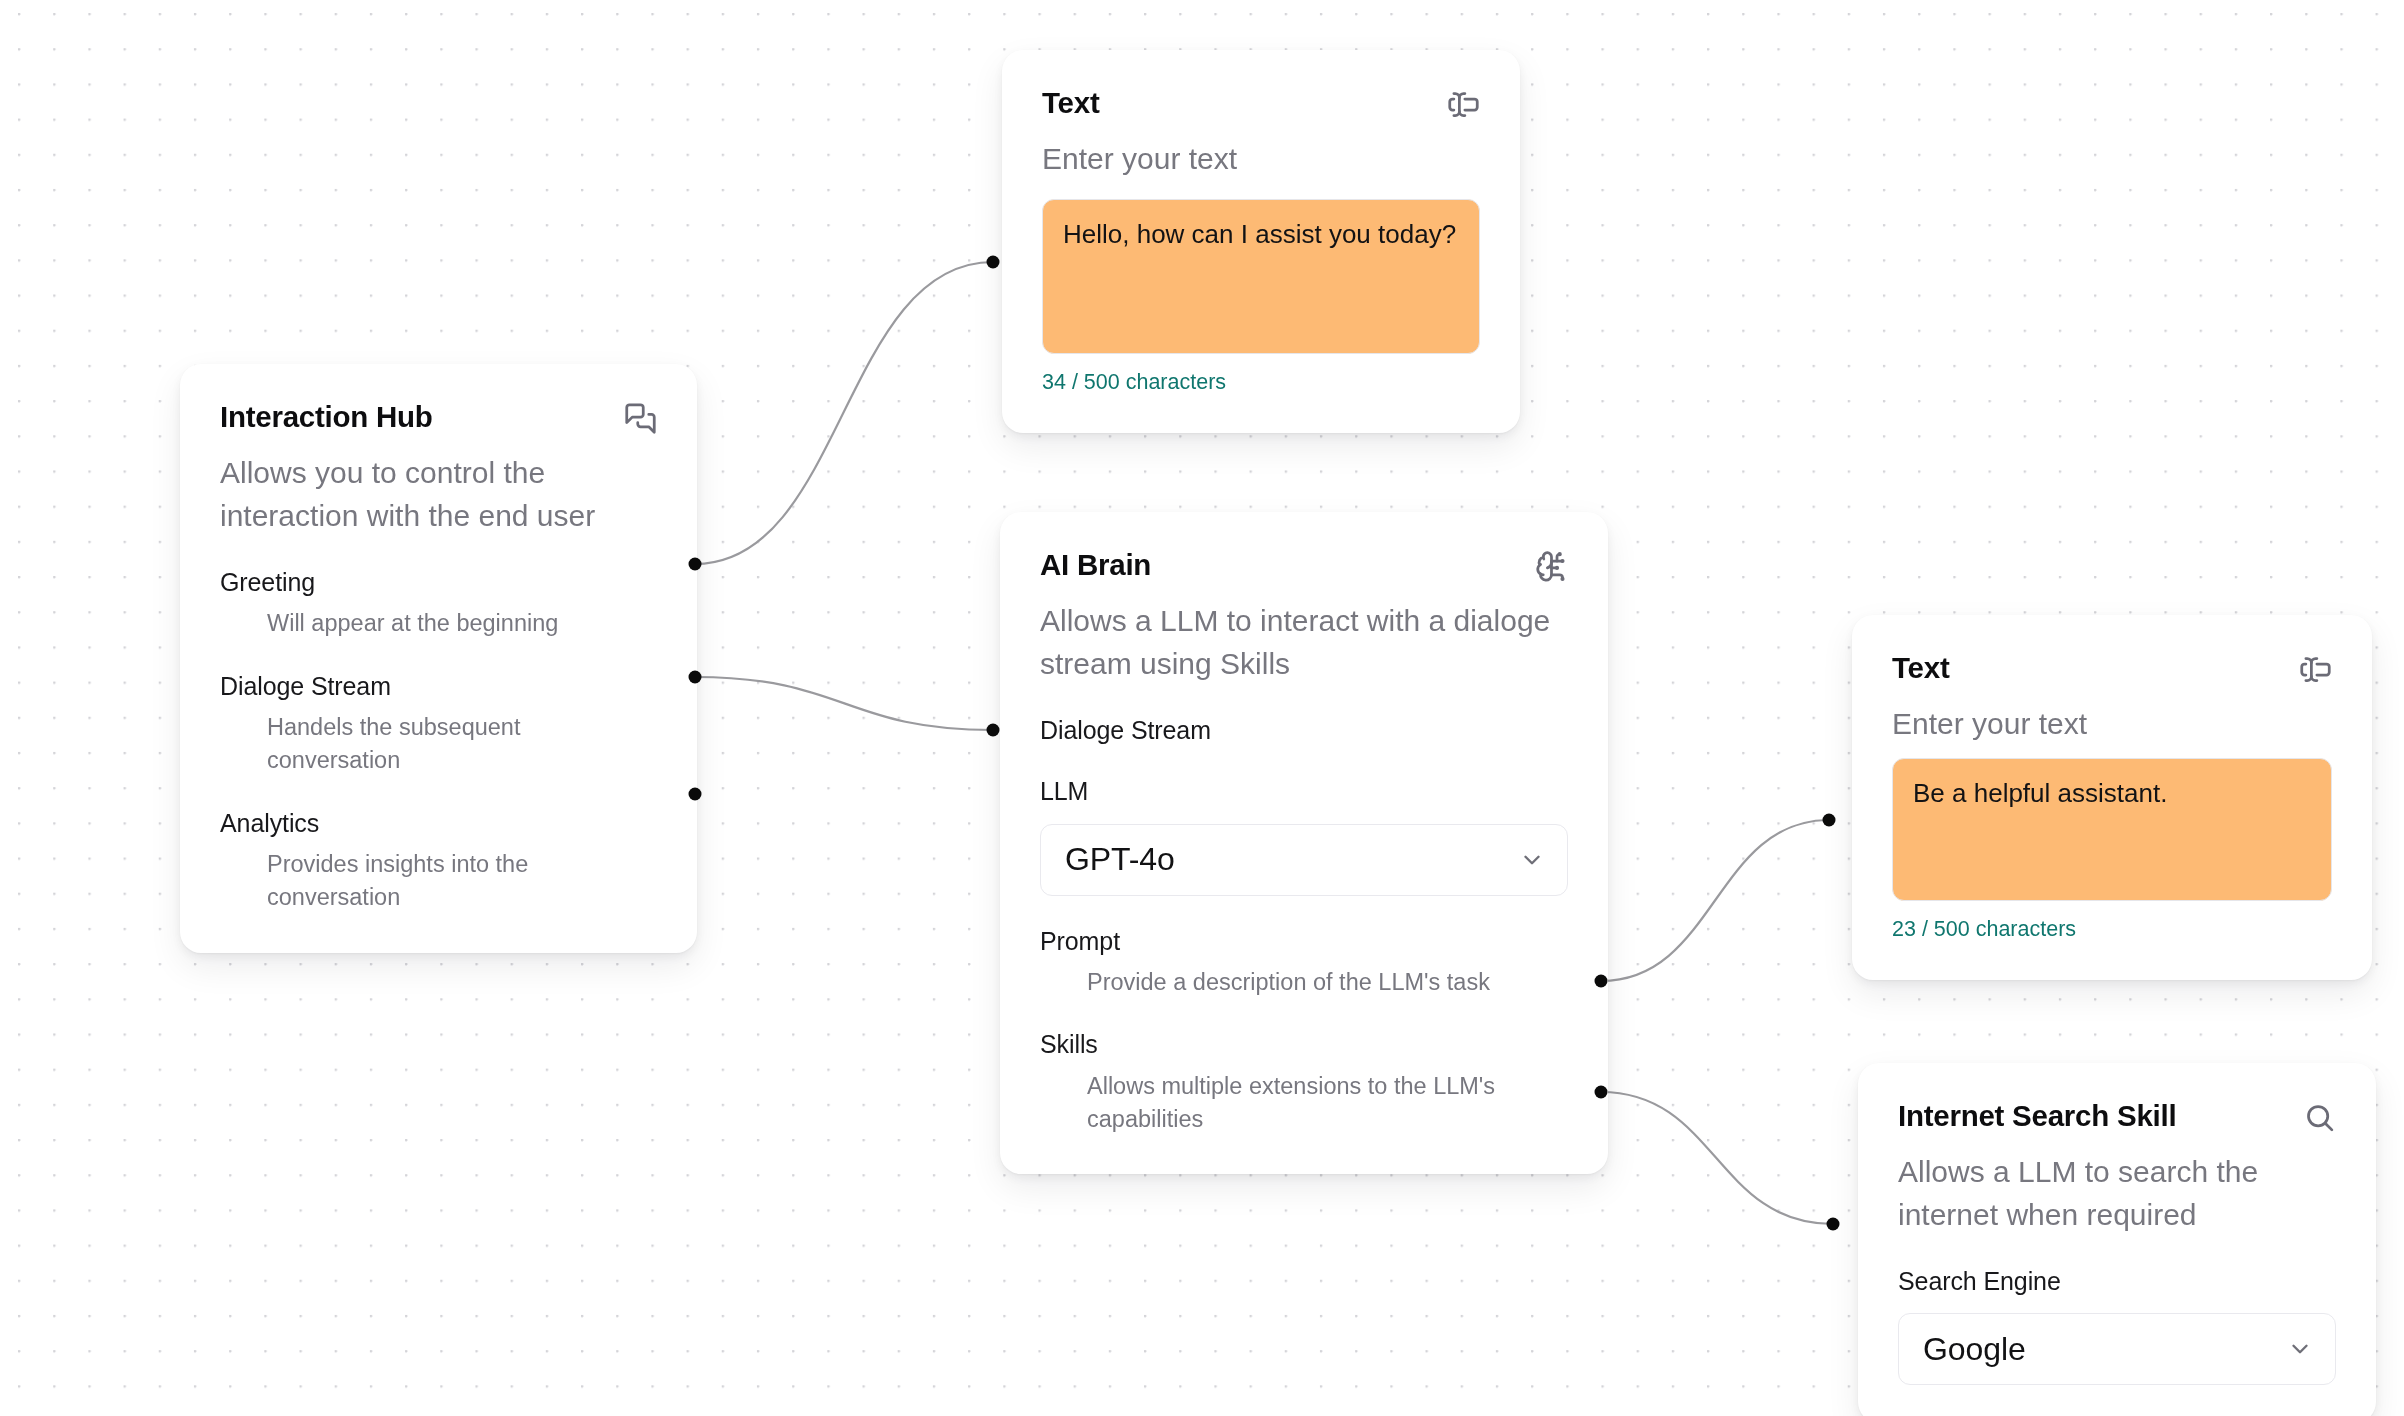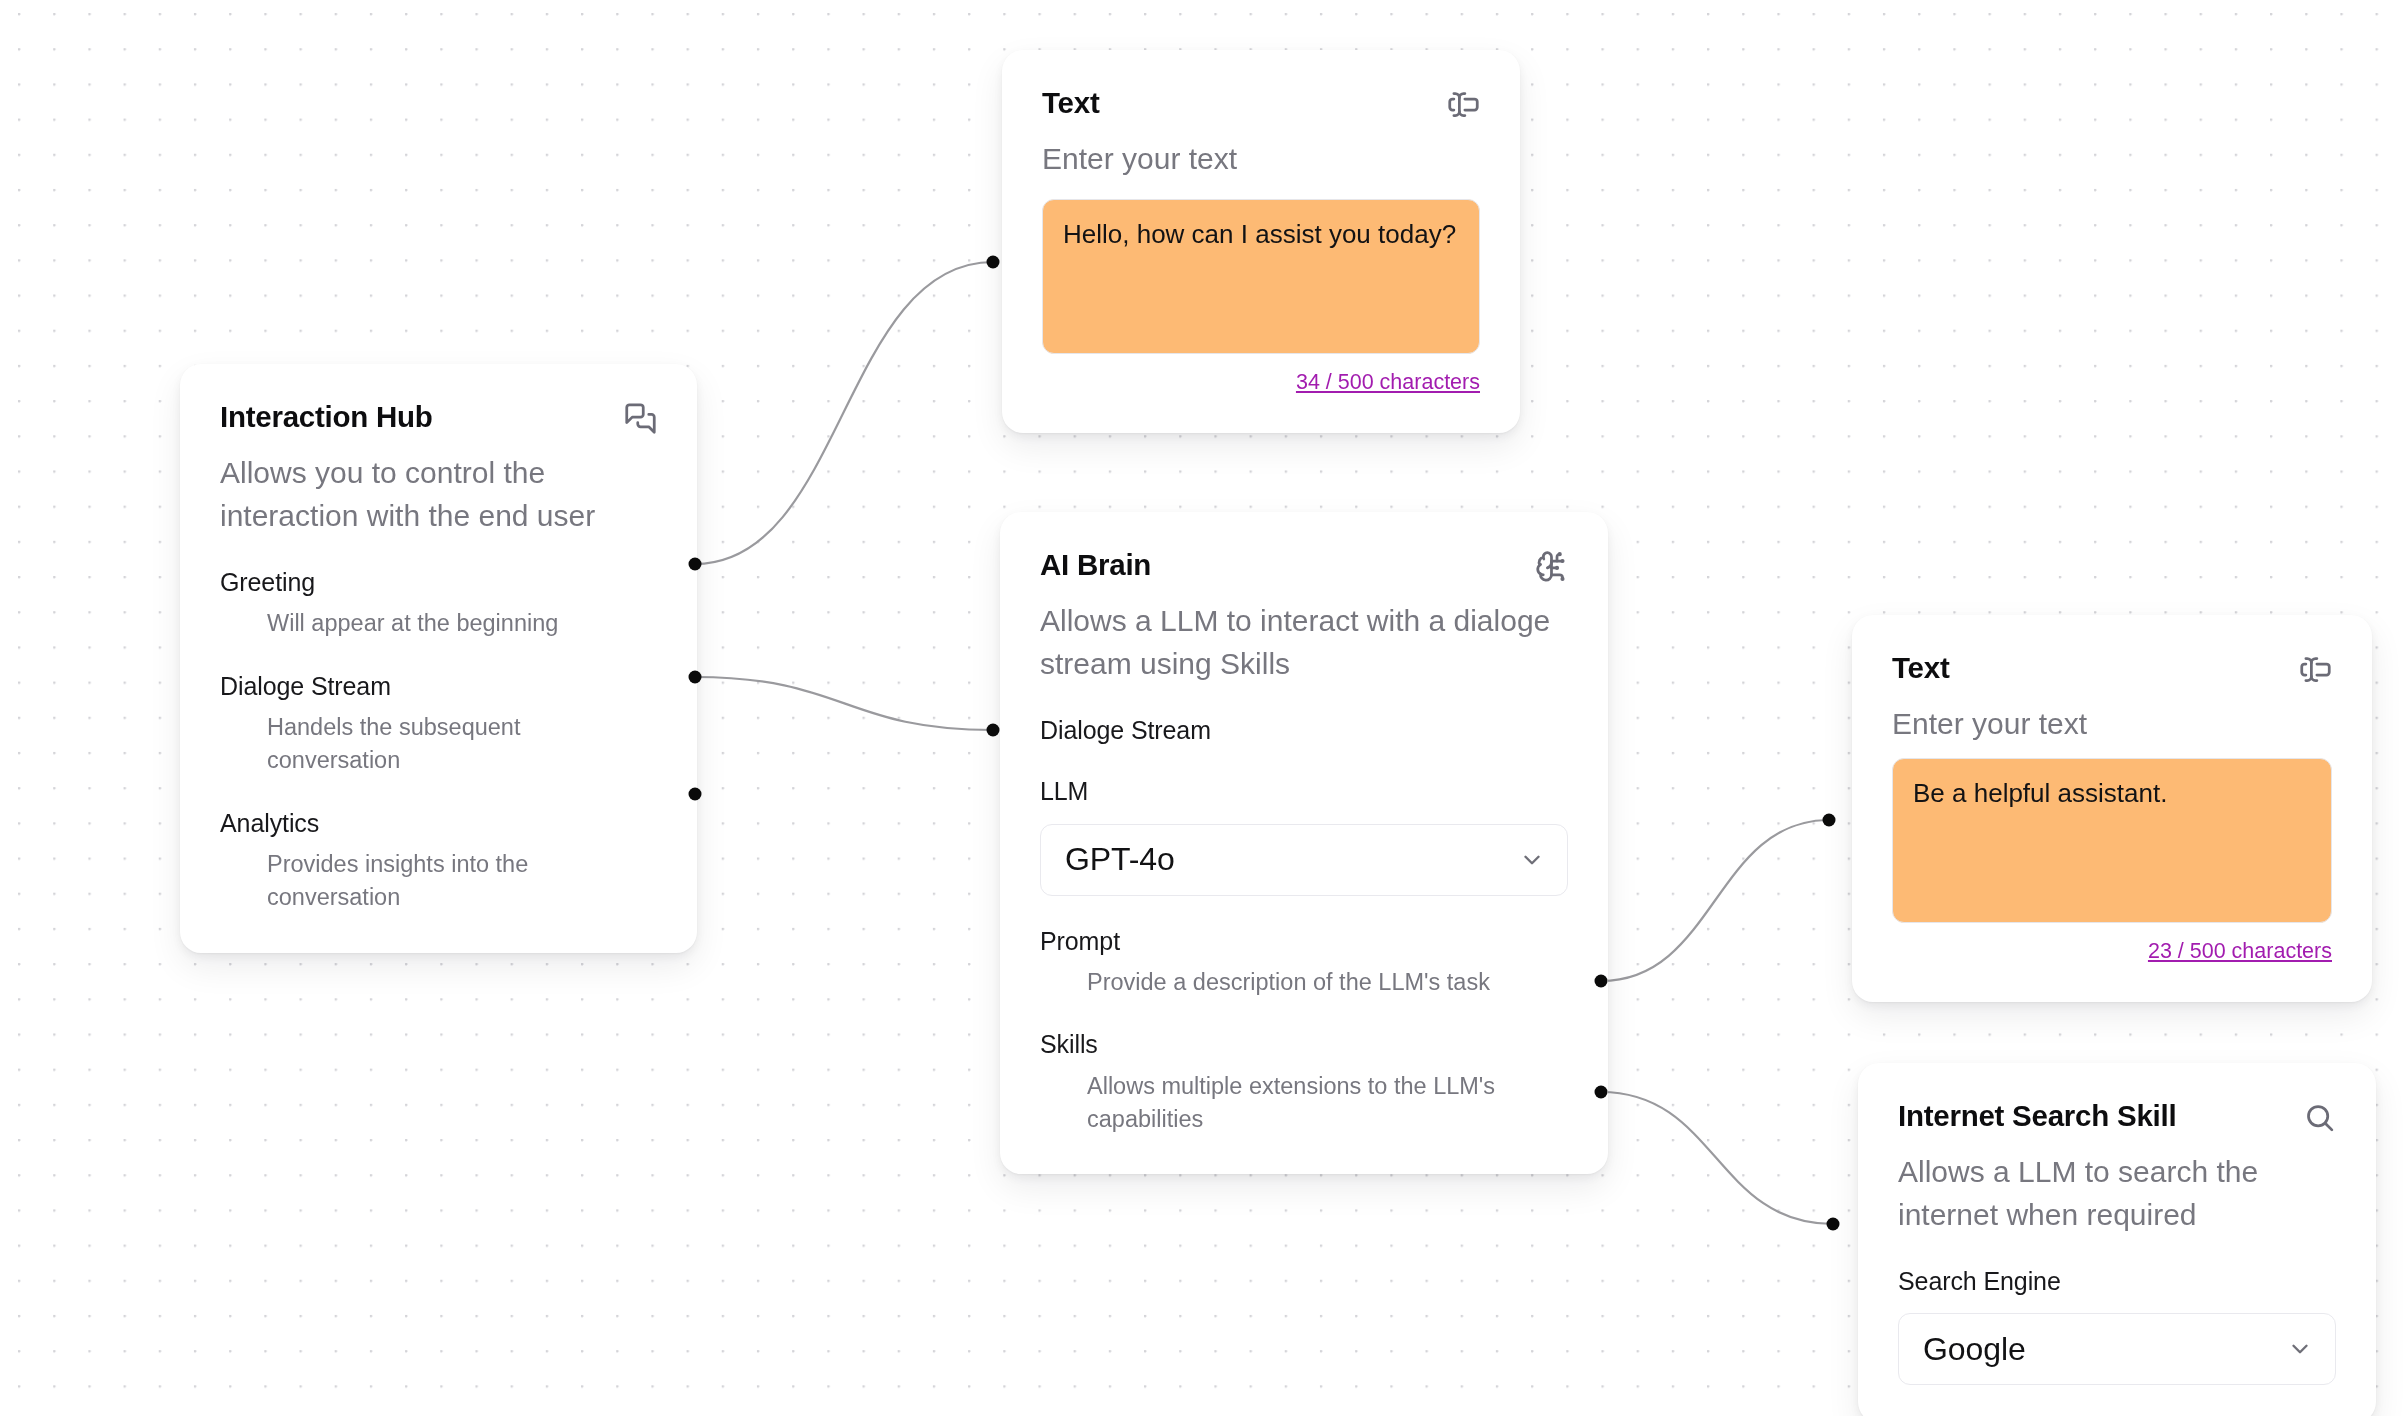--- a/index.html
+++ b/index.html
@@ -109,24 +109,22 @@
     border-radius: 12px;
     background: #fdba74;
     padding: 17px 20px;
     font-size: 26px;
     color: #121214;
     line-height: 1.35;
     overflow: hidden;
   }
   .char-count {
     margin-top: 16px;
-    text-align: right;
     font-size: 21.5px;
-    color: #a21caf;
-    text-decoration: underline;
+    color: #0f766e;
   }
 
   
   .select-box {
     margin-top: 16px;
     border: 1.6px solid #e9e9ee;
     border-radius: 12px;
     background: #ffffff;
     height: 72px;
     display: flex;
@@ -158,21 +156,21 @@
   }
 
   
   #node-interaction-hub { left: 180px;  top: 364px;  width: 517px;  }
   #node-text-greeting   { left: 1002px; top: 50px;   width: 518px;  }
   #node-ai-brain        { left: 1000px; top: 512px;  width: 608px;  }
   #node-text-prompt     { left: 1852px; top: 615px;  width: 520px;  }
   #node-search-skill    { left: 1858px; top: 1063px; width: 518px;  }
 
   #node-text-greeting .textarea-box { height: 155px; }
-  #node-text-prompt   .textarea-box { height: 165px; margin-top: 12px; }
+  #node-text-prompt   .textarea-box { height: 143px; margin-top: 12px; }
 </style>
 </head>
 <body>
 
 <div id="canvas">
 
   <svg id="edges" viewBox="0 0 2404 1416" width="2404" height="1416">
     <path d="M 695 564 C 843 564, 843 262, 993 262"></path>
     <path d="M 695 677 C 845 677, 845 730, 993 730"></path>
     <path d="M 1601 981 C 1715 981, 1715 820, 1829 820"></path>

